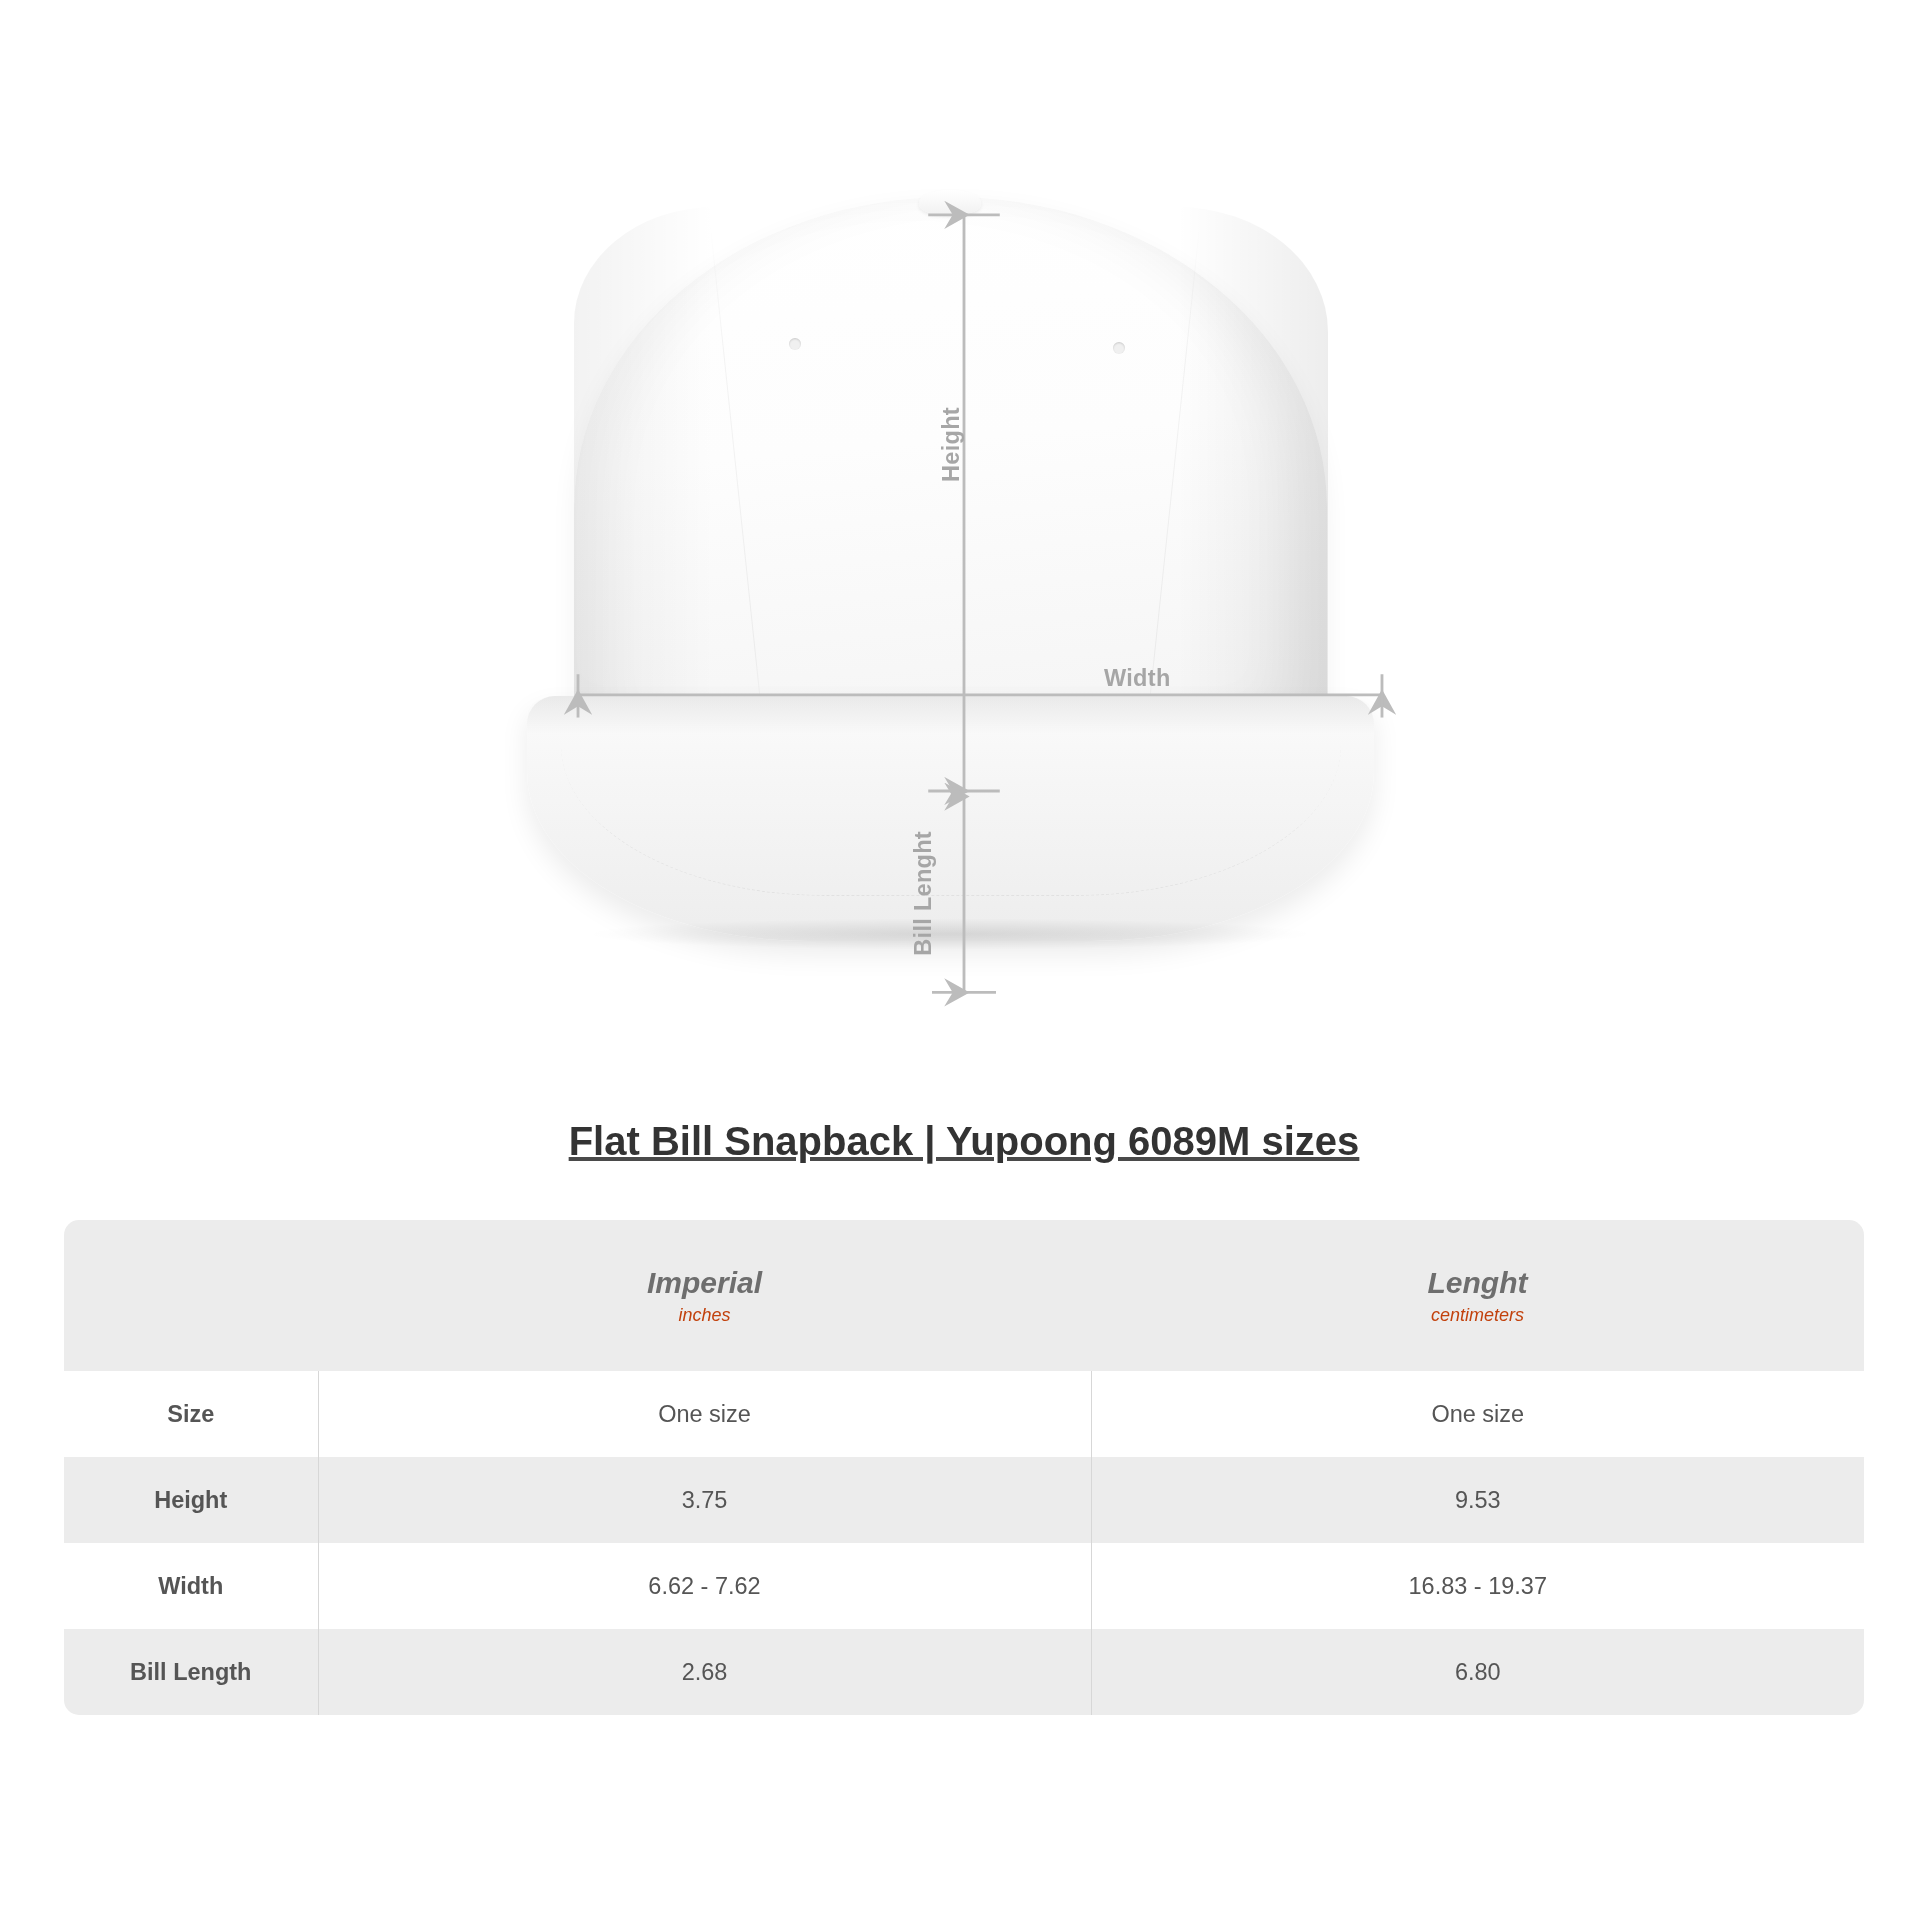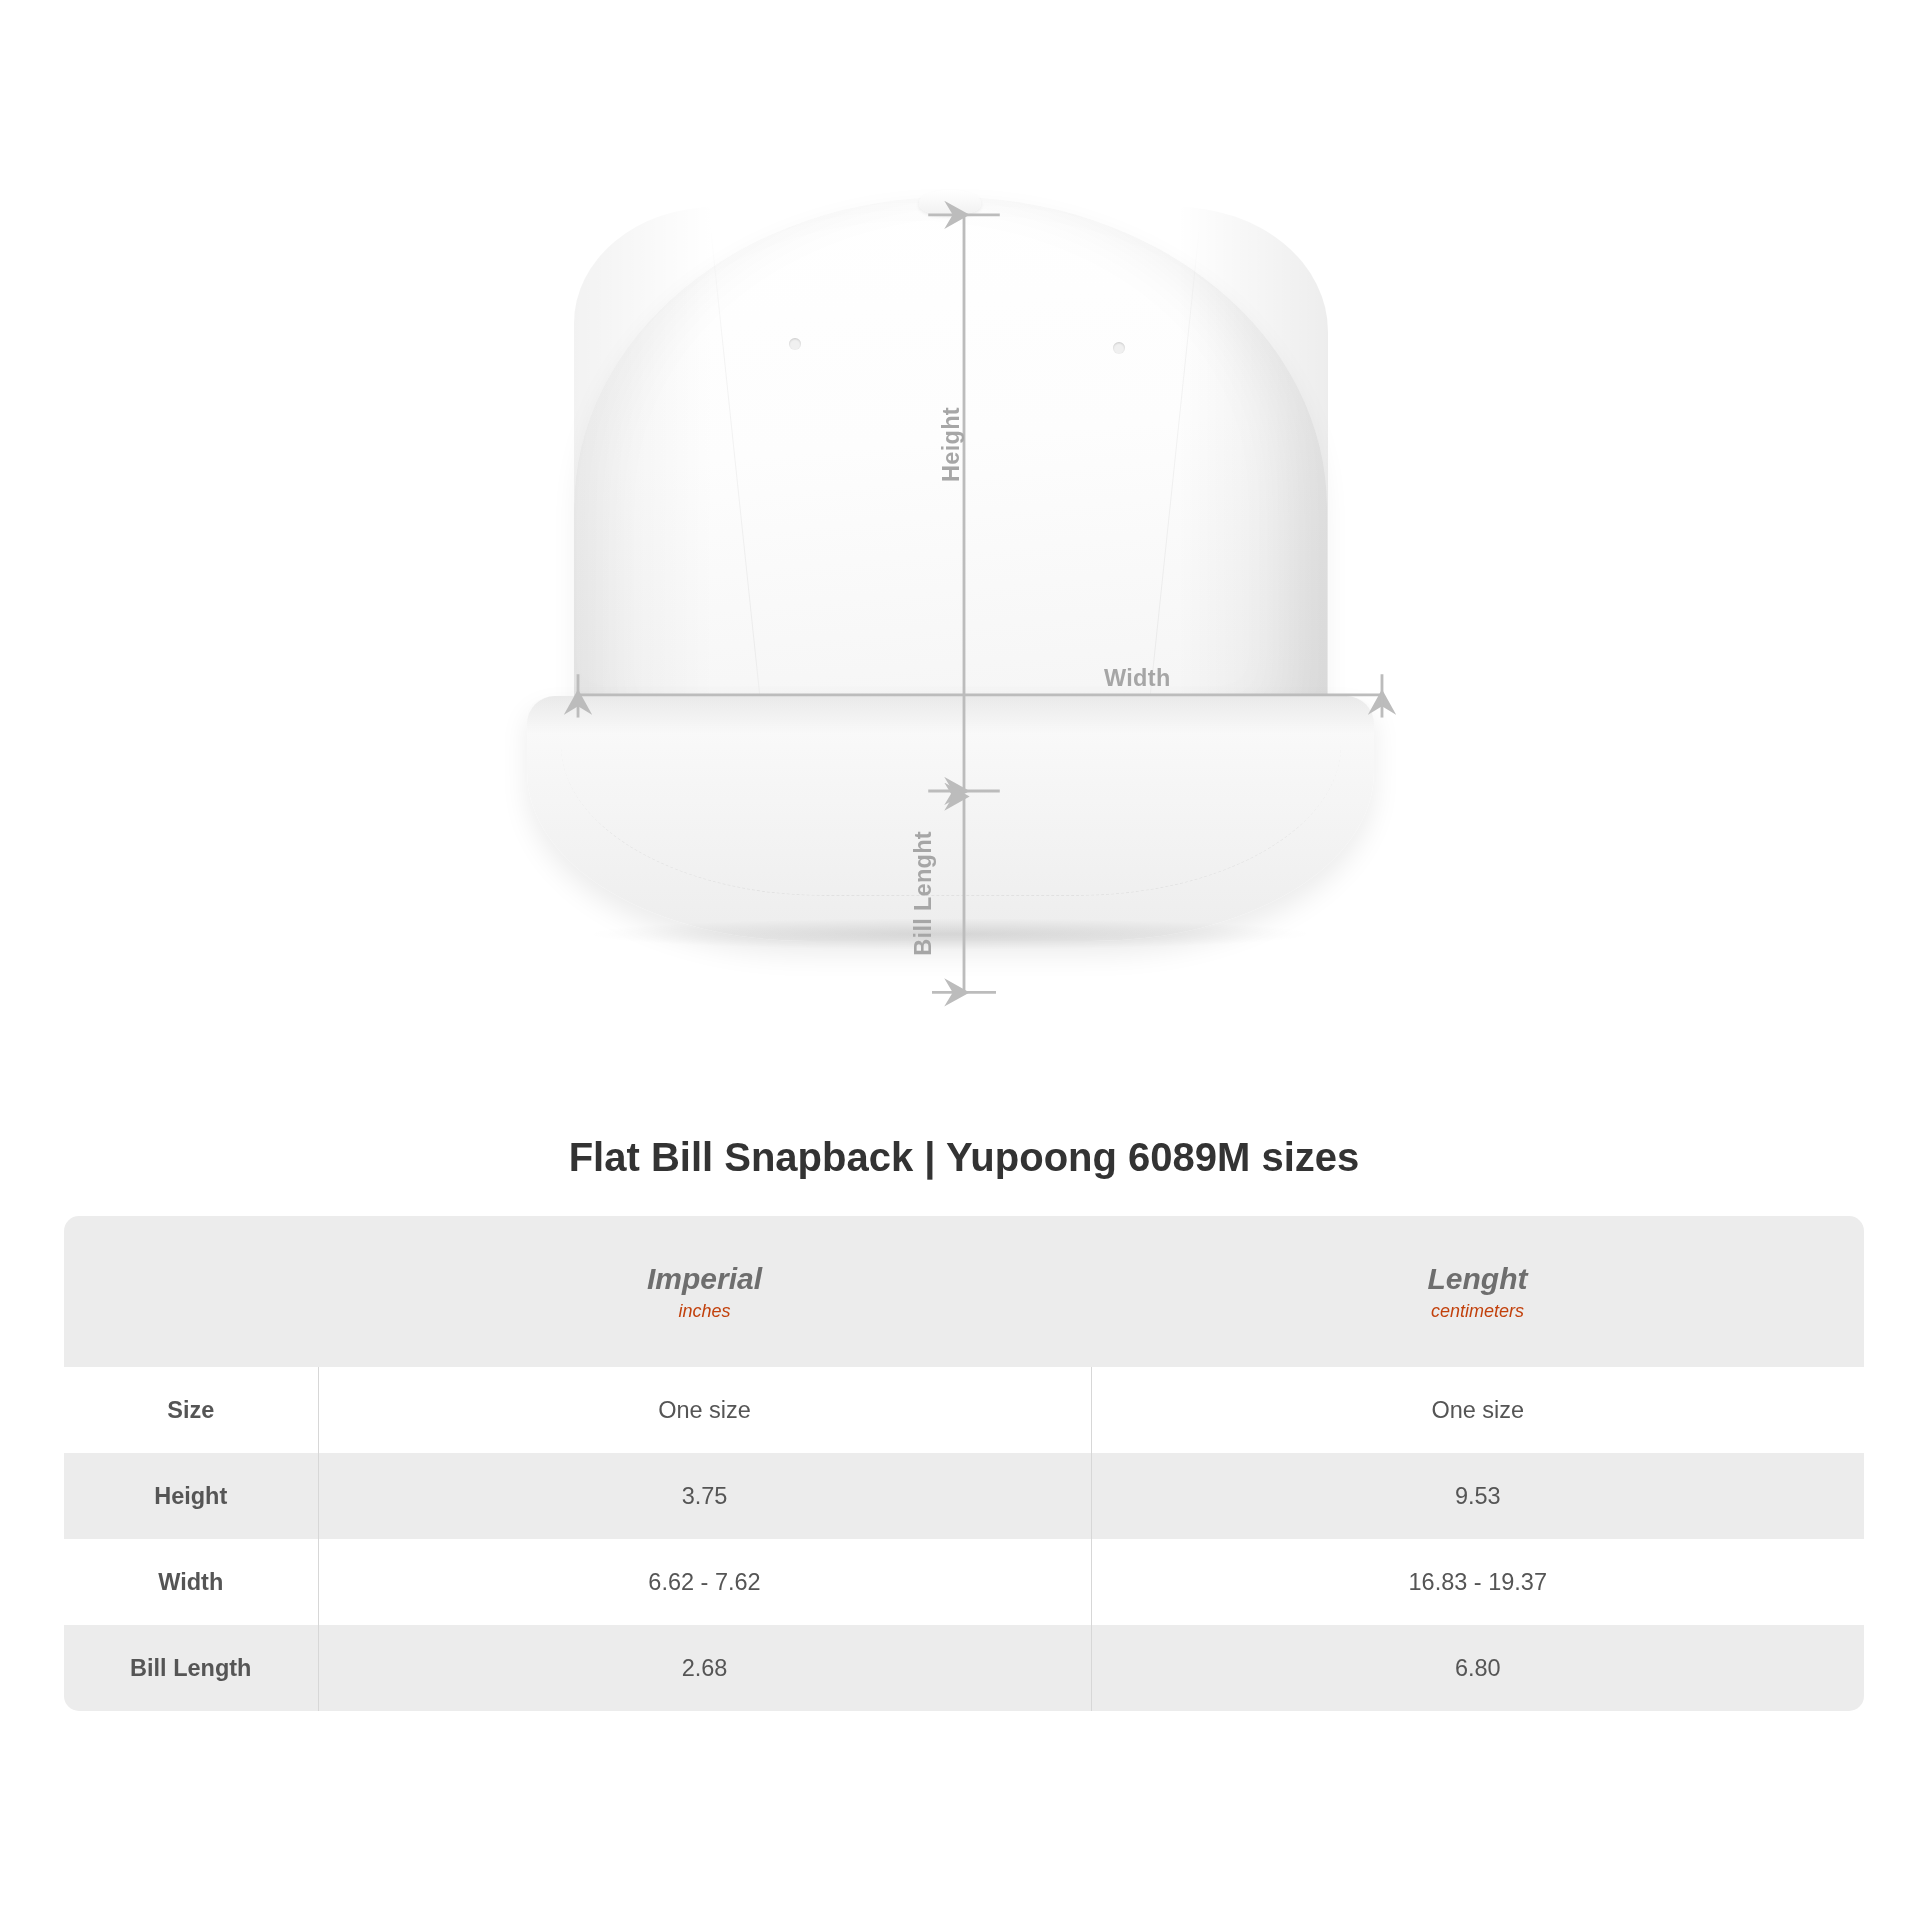--- a/index.html
+++ b/index.html
@@ -144,38 +144,39 @@
     writing-mode: vertical-rl;
     text-orientation: mixed;
     transform: rotate(180deg);
     text-align: center;
     line-height: 1.15;
   }
 
   
   .title-block {
     text-align: center;
-    margin-top: 52px;
+    margin-top: 36px;
+    text-decoration: underline;
   }
   .chart-title {
     font-size: 40px;
     font-weight: bold;
     color: #333333;
     margin: 0 0 15px 0;
   }
   .chart-note {
     font-size: 23.5px;
     font-style: italic;
     color: #6e6e6e;
     margin: 0;
   }
 
   
   .table-wrap {
-    margin: 36px 64px 0 64px;
+    margin: 56px 64px 0 64px;
   }
   table.size-table {
     width: 100%;
     border-collapse: collapse;
     table-layout: fixed;
   }
   table.size-table td, table.size-table th {
     padding: 0;
     text-align: center;
     vertical-align: middle;

